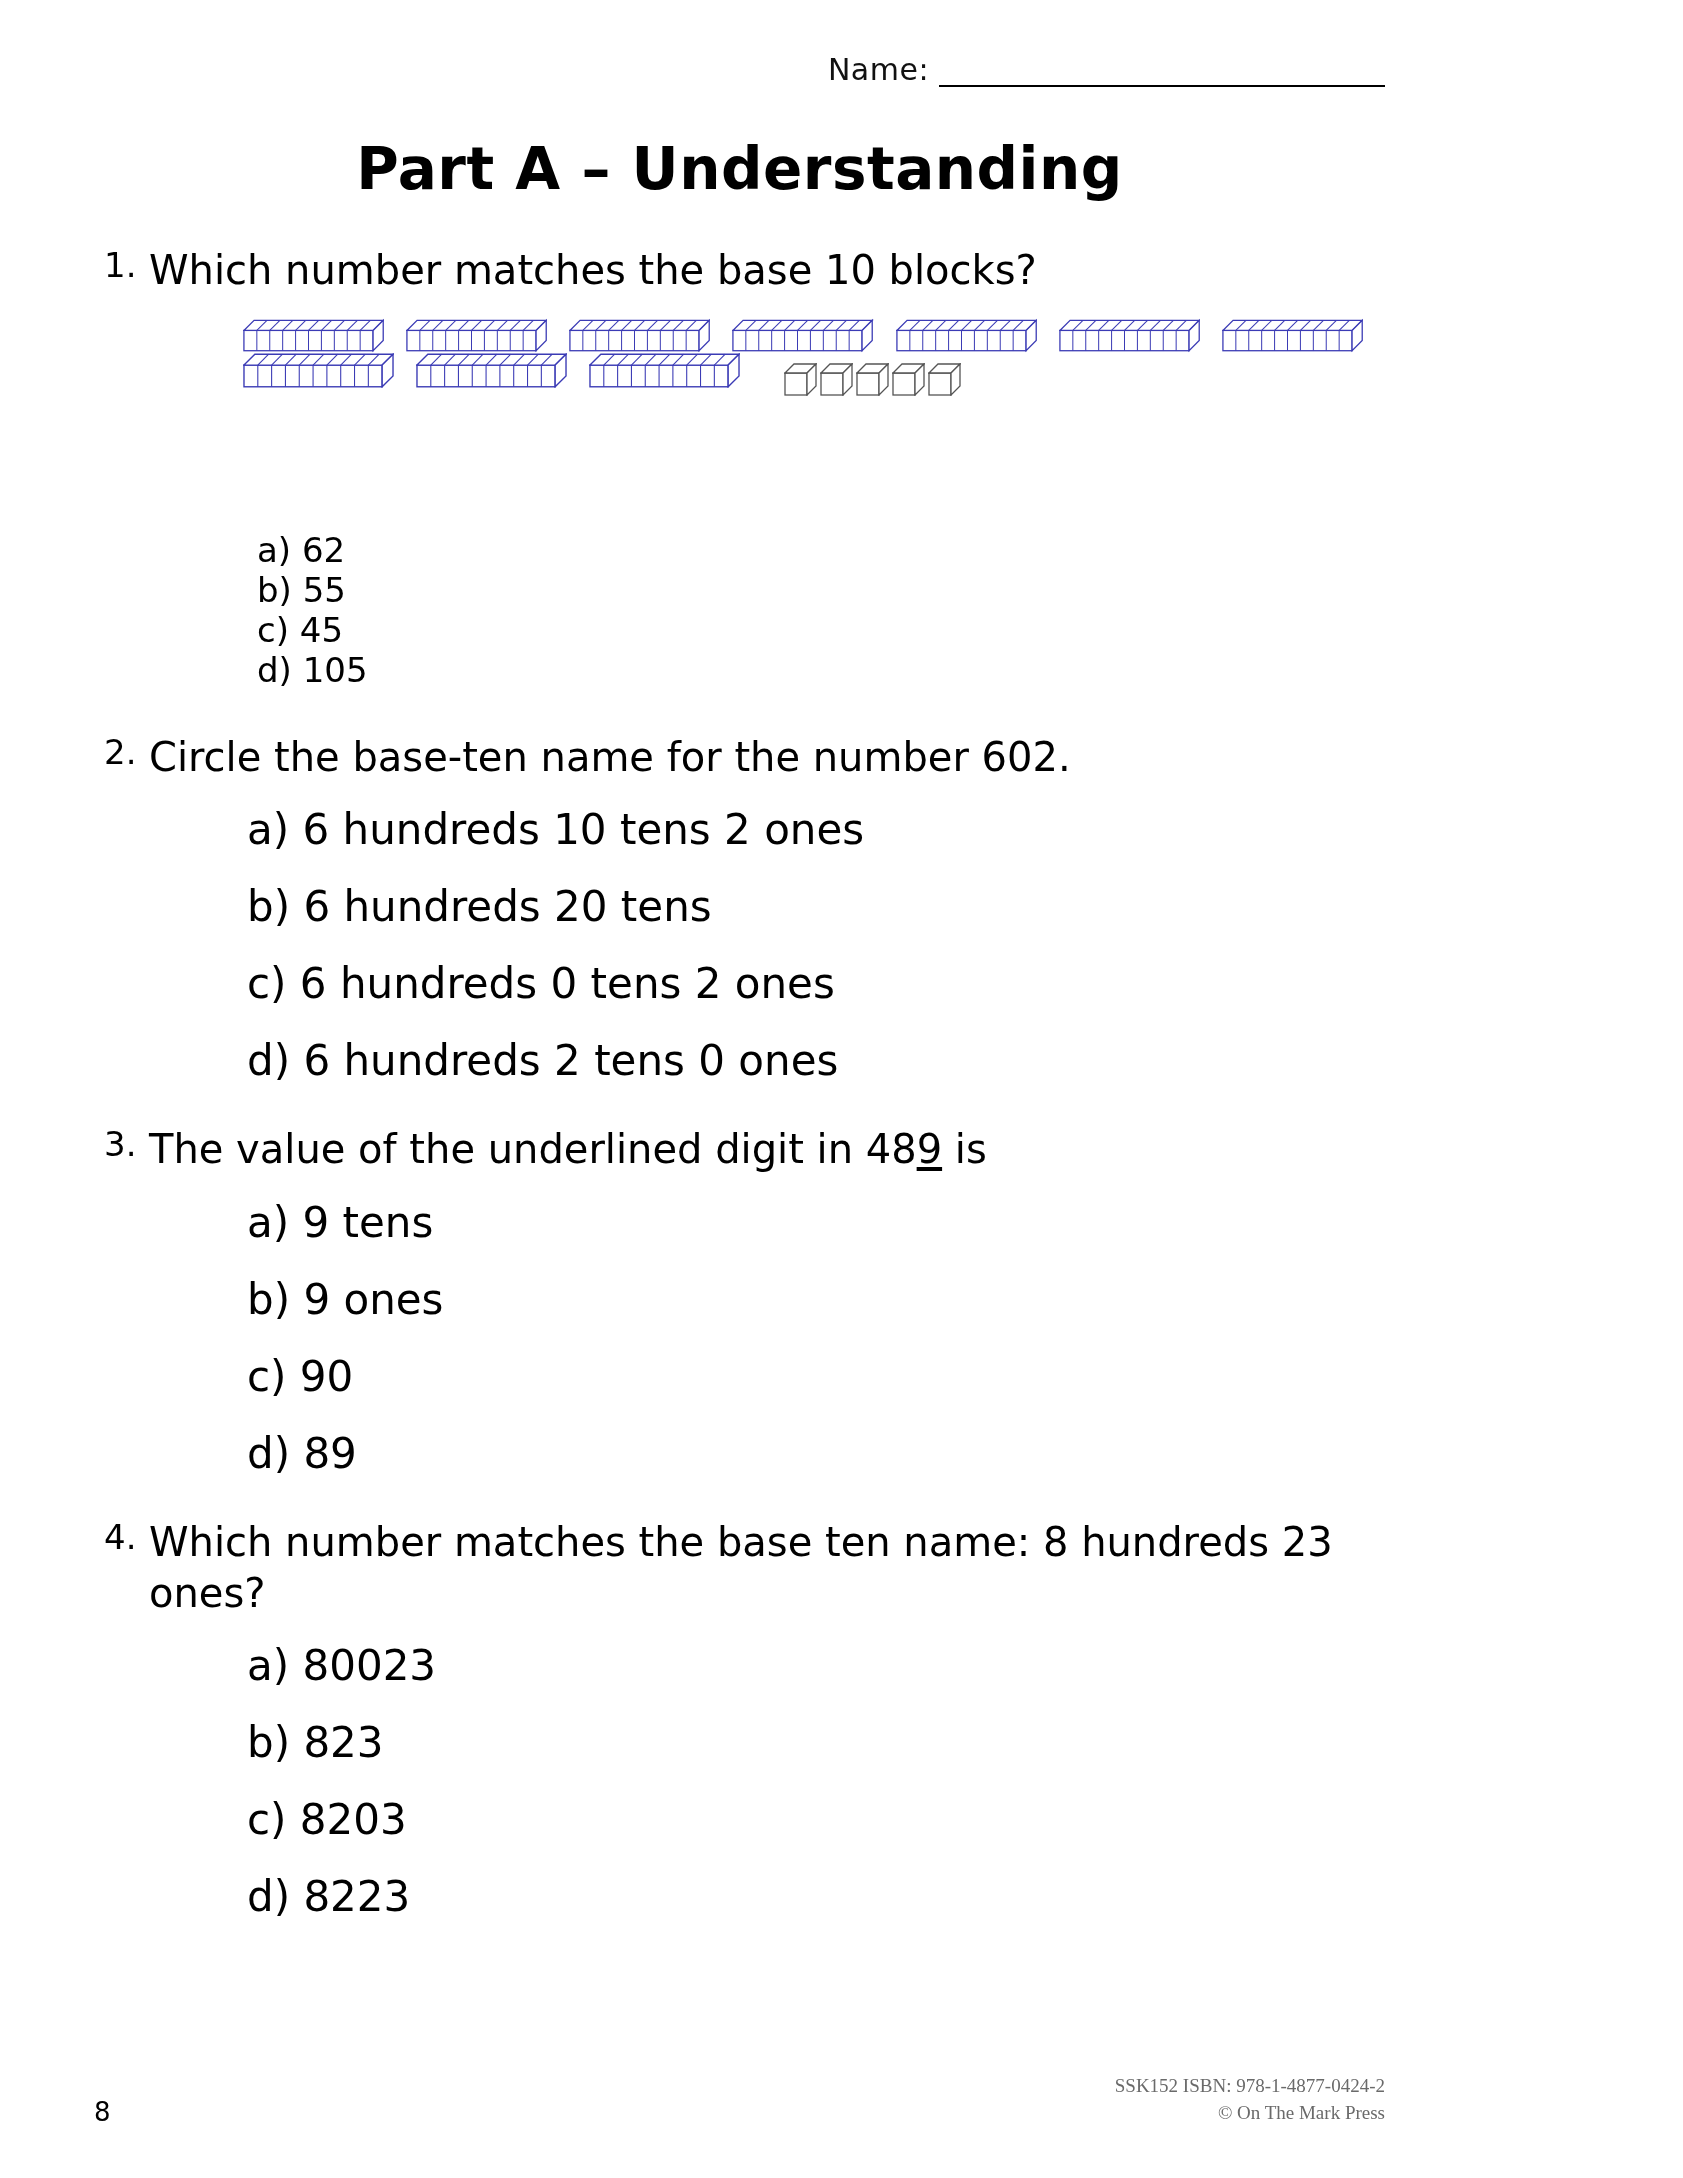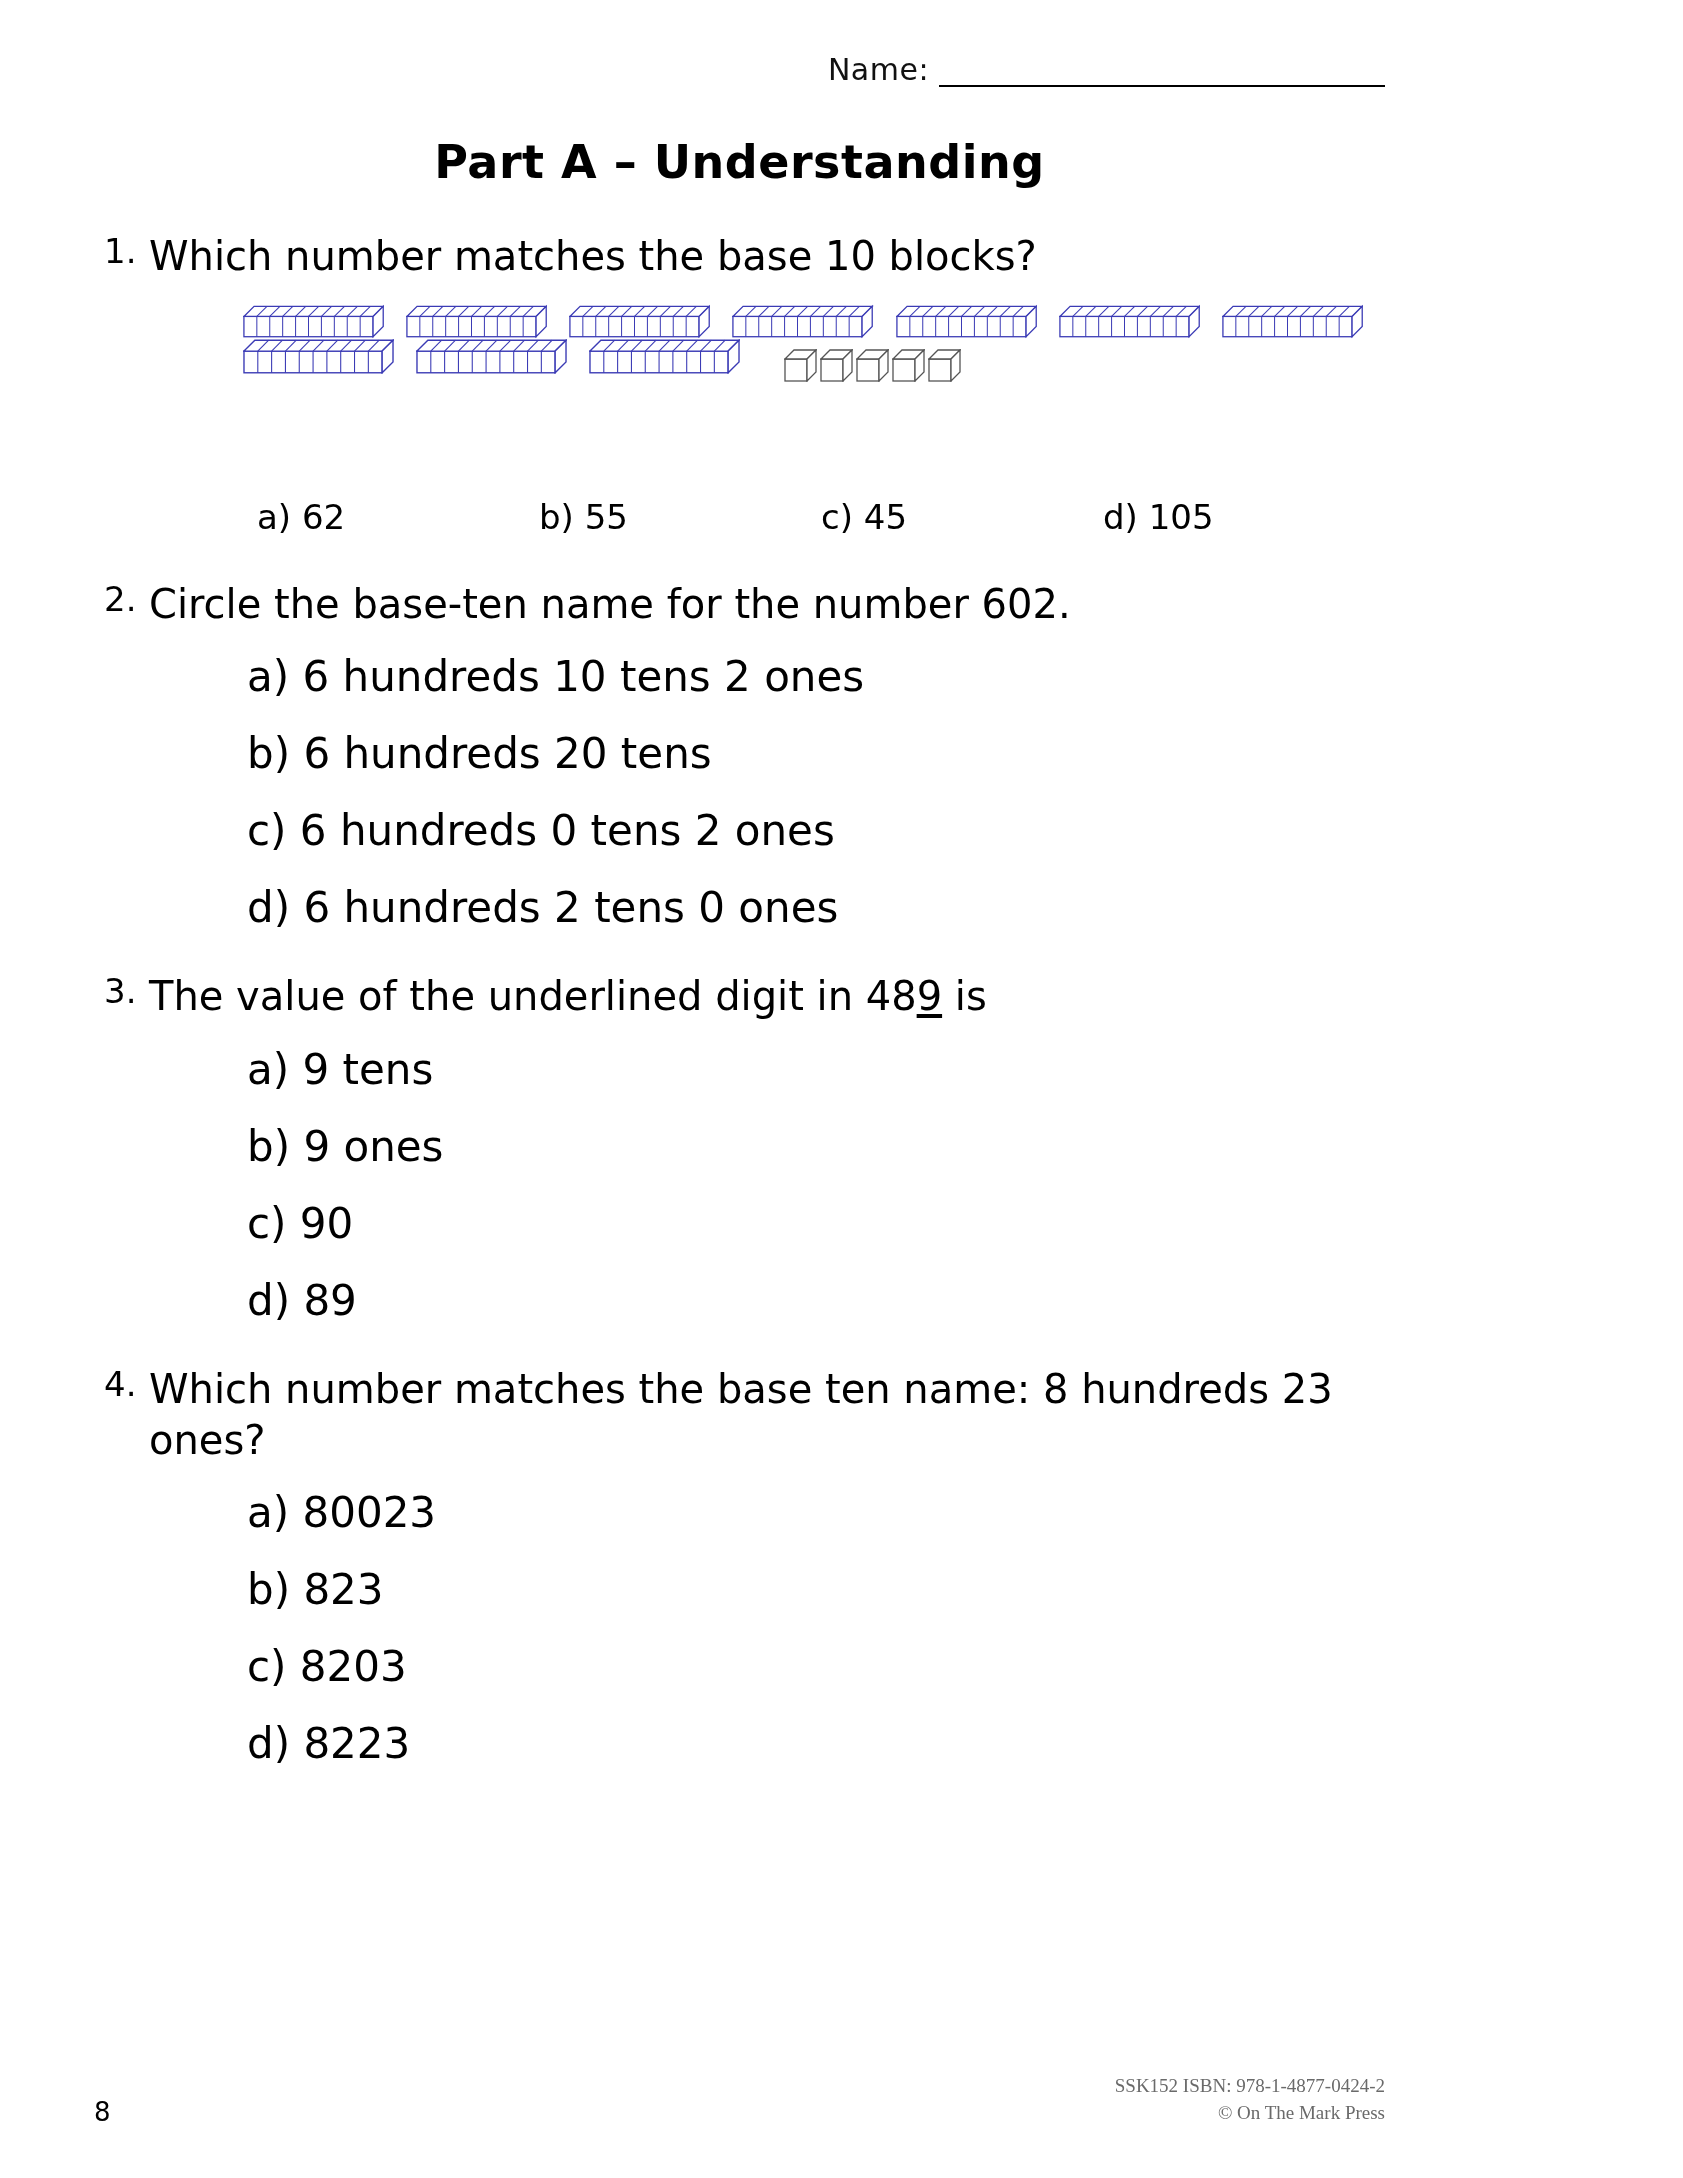--- a/index.html
+++ b/index.html
@@ -39,21 +39,21 @@
   }
   .name-blank {
     width: 446px;
     border-bottom: 2px solid #000;
     height: 34px;
   }
 
   
   .title {
     text-align: center;
-    font-size: 46px;
+    font-size: 58px;
     font-weight: bold;
     letter-spacing: 0.5px;
     margin-top: 48px;
     margin-bottom: 8px;
   }
 
   
   .q {
     display: flex;
     margin-top: 42px;
@@ -78,23 +78,24 @@
   }
   .choice {
     font-size: 42px;
     line-height: 1.0;
     margin-bottom: 35px;
   }
 
   
   .choices-row {
     display: flex;
-    margin-top: 20px;
+    margin-top: 39px;
     margin-left: 163px;
     font-size: 34px;
+    flex-direction: column;
   }
   .choices-row .choice-h {
     width: 317px;
     font-size: 34px;
   }
 
   .underline-digit {
     text-decoration: underline;
     text-underline-offset: 4px;
   }

